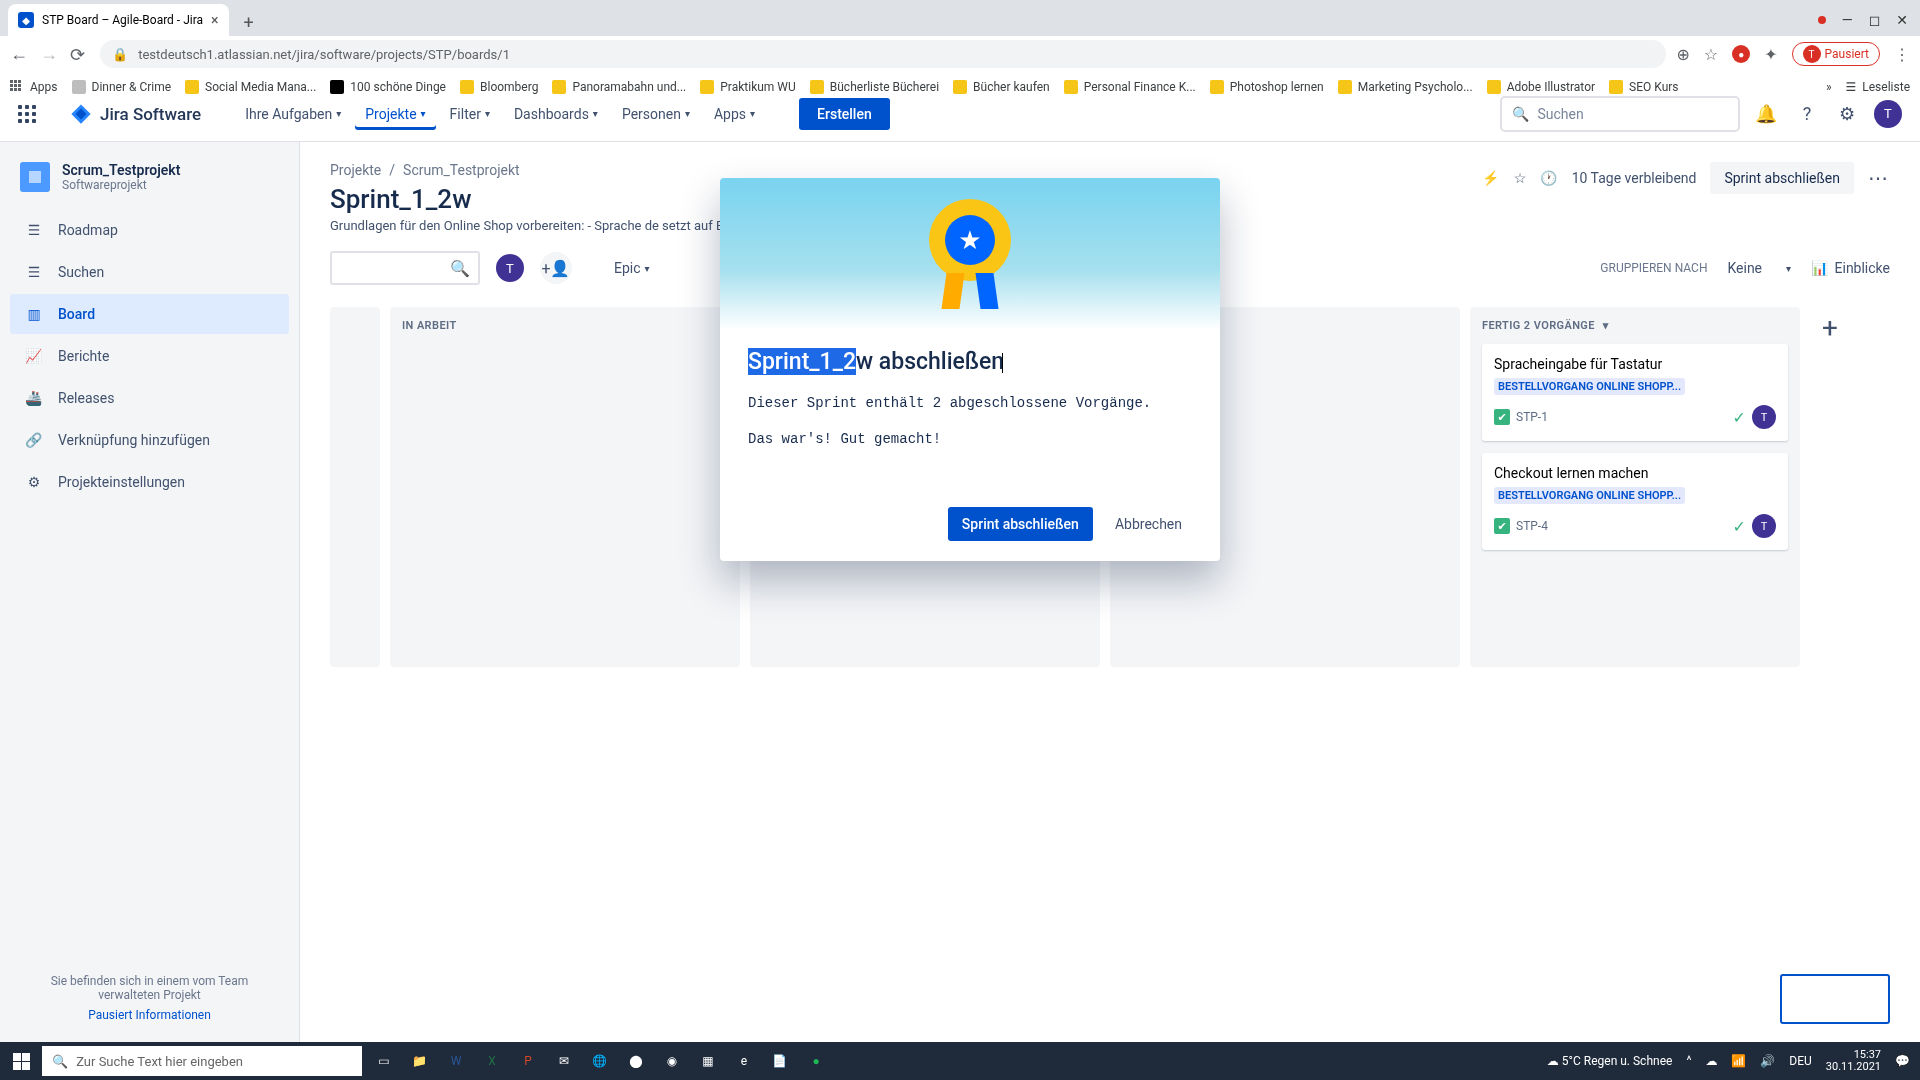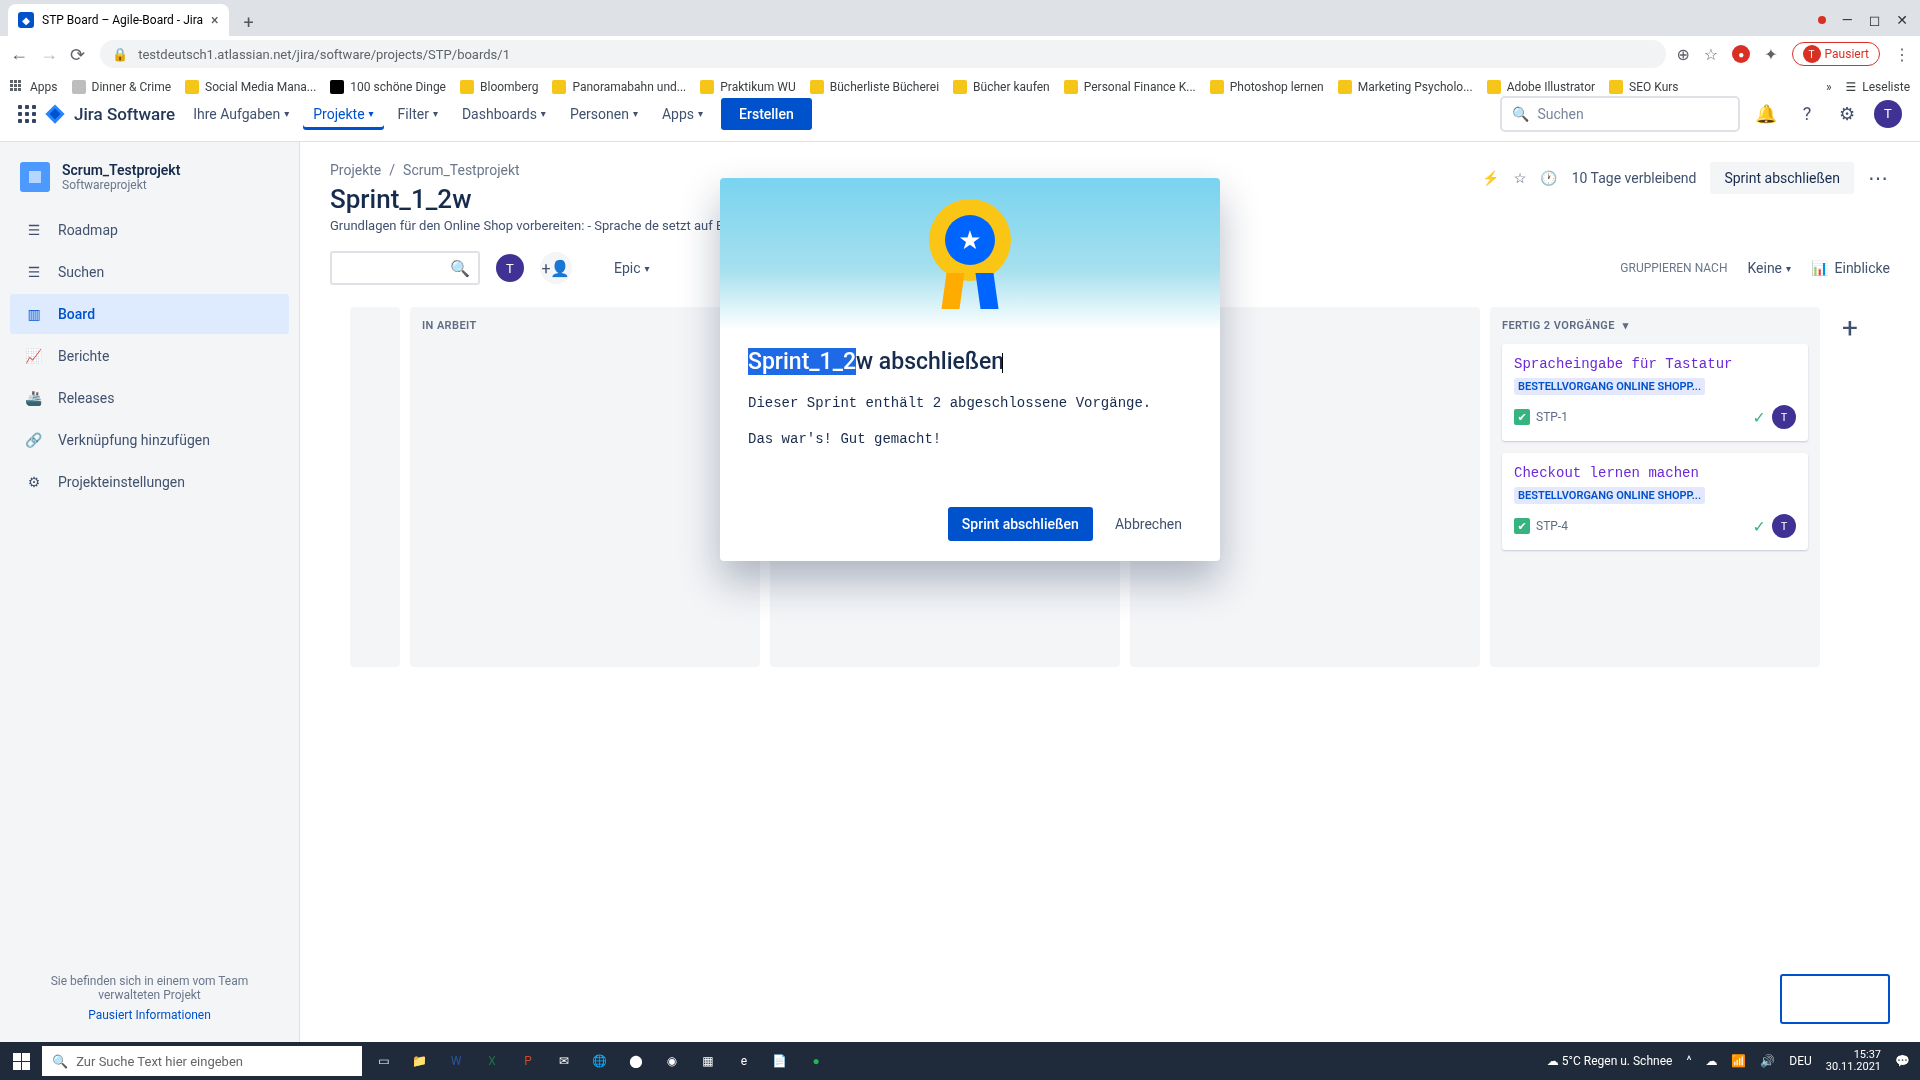--- a/index.html
+++ b/index.html
@@ -21,21 +21,21 @@
 .addr-right { display:flex; gap:14px; align-items:center; color:#5f6368; }
 .pausiert { border:1px solid #d93025; color:#d93025; border-radius:14px; padding:2px 10px; font-size:12px; display:flex; gap:4px; align-items:center; }
 .bookmarks-bar { height:30px; background:#fff; border-bottom:1px solid #e6e6e6; display:flex; align-items:center; padding:0 10px; gap:14px; font-size:12px; color:#3c4043; }
 .bm { display:flex; align-items:center; gap:6px; }
 .bm .bfico { width:14px; height:14px; background:#f5c518; border-radius:2px; }
 .bm .bfico.gray { background:#bdbdbd; }
 .bm .bfico.apps { background:none; display:grid; grid-template-columns:repeat(3,3px); grid-template-rows:repeat(3,3px); gap:1px; }
 .bm .bfico.apps i { background:#5f6368; }
 
 
-.jira-nav { height:56px; background:#fff; border-bottom:1px solid #dfe1e6; display:flex; align-items:center; padding:0 18px; gap:8px; }
+.jira-nav { height:56px; background:#fff; border-bottom:1px solid #dfe1e6; display:flex; align-items:center; padding:0 18px; gap:34px; }
 .app-switcher { display:grid; grid-template-columns:repeat(3,4px); grid-template-rows:repeat(3,4px); gap:3px; }
 .app-switcher i { background:#344563; border-radius:1px; }
 .jira-logo { display:flex; align-items:center; gap:8px; color:#253858; font-weight:500; font-size:17px; }
 .jira-logo svg { width:22px; height:22px; }
 .nav-items { display:flex; gap:4px; }
 .nav-item { color:#42526e; font-size:14px; padding:8px 10px; display:flex; align-items:center; gap:4px; border-radius:3px; }
 .nav-item.active { color:#0052cc; box-shadow: inset 0 -3px 0 #0052cc; }
 .chev { font-size:10px; }
 .btn-create { background:#0052cc; color:#fff; border:none; padding:8px 18px; border-radius:3px; font-size:14px; font-weight:500; }
 .nav-right { margin-left:auto; display:flex; align-items:center; gap:14px; }
@@ -65,29 +65,29 @@
 .title-actions { margin-left:auto; display:flex; align-items:center; gap:14px; color:#42526e; font-size:14px; }
 .close-sprint-btn { background:#f4f5f7; border:none; padding:8px 14px; font-size:14px; color:#172b4d; border-radius:3px; }
 .more-btn { font-size:20px; letter-spacing:2px; }
 
 .filter-row { display:flex; align-items:center; gap:14px; margin-top:18px; }
 .tiny-search { border:2px solid #dfe1e6; border-radius:3px; width:150px; height:34px; display:flex; align-items:center; justify-content:flex-end; padding:0 8px; color:#6b778c; }
 .avatar-sm { width:32px; height:32px; border-radius:50%; background:#403294; color:#fff; display:flex; align-items:center; justify-content:center; font-size:13px; border:2px solid #fff; }
 .add-ppl { width:32px; height:32px; border-radius:50%; background:#f4f5f7; display:flex; align-items:center; justify-content:center; color:#42526e; }
 .epic-dd { font-size:14px; color:#42526e; display:flex; gap:4px; align-items:center;margin-left:28px; }
 .filter-right { margin-left:auto; display:flex; align-items:center; gap:20px; font-size:12px; color:#6b778c; }
-.group-dd { display:flex; gap:4px; align-items:center; font-size:14px; color:#42526e;}
+.group-dd { display:flex; gap:24px; align-items:center; font-size:14px; color:#42526e;}
 .insights { font-size:14px; color:#42526e; display:flex; gap:6px; align-items:center; }
 
 
-.board { display:flex; gap:10px; margin-top:22px; height:360px;justify-content:center; }
+.board { display:flex; gap:10px; margin-top:22px; height:360px; }
 .col { background:#f4f5f7; border-radius:4px; flex:0 0 350px; padding:12px; }
 .col-head { font-size:11px; font-weight:600; color:#5e6c84; letter-spacing:0.4px; display:flex; align-items:center; gap:8px; }
 .card { background:#fff; border-radius:3px; padding:12px; margin-top:12px; box-shadow:0 1px 2px rgba(9,30,66,0.2); }
-.card-title { font-size:14px; color:#6d28d9;font-family:Liberation Mono, monospace; }
+.card-title { font-size:14px; color:#000000; }
 .card-epic { font-size:11px; color:#0052cc; background:#e3e8fd; padding:2px 4px; border-radius:3px; display:inline-block; margin-top:6px; font-weight:600; }
 .card-foot { display:flex; align-items:center; gap:6px; margin-top:10px; font-size:12px; color:#5e6c84; }
 .story-ico { width:16px; height:16px; background:#36b37e; border-radius:2px; display:flex; align-items:center; justify-content:center; color:#fff; font-size:11px; }
 .done-check { color:#36b37e; font-size:16px; margin-left:auto; }
 .card .avatar-t { width:24px; height:24px; font-size:11px; }
 .add-col { width:40px; display:flex; align-items:flex-start; justify-content:center; font-size:28px; color:#42526e; padding-top:4px;}
 .modal { position:absolute; left:720px; top:178px; width:500px; background:#fff; border-radius:4px; box-shadow:0 20px 40px rgba(9,30,66,0.3); overflow:hidden; }
 .modal-hero { height:152px; background:linear-gradient(180deg,#79d3f0 0%, #a5e0ee 60%, #fff 100%); position:relative; display:flex; align-items:center; justify-content:center; }
 .medal { position:relative; width:100px; height:110px; display:flex; justify-content:center;}
 .medal-circ { width:82px; height:82px; border-radius:50%; background:#fac515; display:flex; align-items:center; justify-content:center; }

